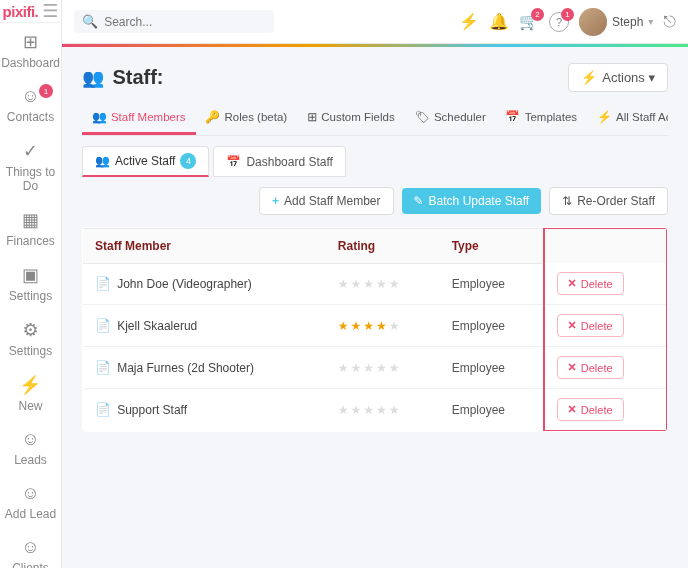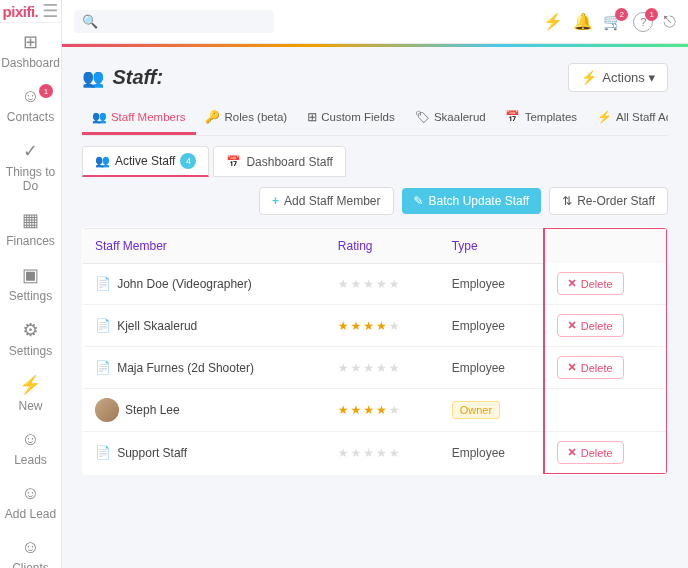--- a/index.html
+++ b/index.html
@@ -35,41 +35,41 @@
     .user-name { font-size: 12px; color: #555; }
     .logout-icon { font-size: 16px; color: #888; }
 
     
     .content { flex: 1; padding: 16px 20px; overflow-y: auto; }
 
     
     .page-header { display: flex; align-items: center; justify-content: space-between; margin-bottom: 10px; }
     .page-title-wrap { display: flex; align-items: center; gap: 8px; }
     .page-icon { font-size: 18px; color: #555; }
-    .page-title { font-size: 20px; font-weight: 600; color: #333; font-style: italic; }
+    .page-title { font-size: 20px; font-weight: 600; color: #333; }
     .actions-btn { display: flex; align-items: center; gap: 5px; background: #fff; border: 1px solid #ddd; border-radius: 4px; padding: 6px 12px; cursor: pointer; font-size: 13px; color: #555; }
     .tabs-wrap { display: flex; gap: 0; border-bottom: none; margin-bottom: 0; }
     .tab { display: flex; align-items: center; gap: 4px; padding: 8px 10px; cursor: pointer; font-size: 11.5px; color: #555; border-bottom: 3px solid transparent; white-space: nowrap; }
     .tab.active { color: #e84b6f; border-bottom: 3px solid #e84b6f; }
 
     
     .subtab-bar { display: flex; gap: 0; margin: 10px 0; }
     .subtab { display: flex; align-items: center; gap: 5px; padding: 6px 12px; cursor: pointer; font-size: 12px; color: #555; border: 1px solid #e0e0e0; border-radius: 4px 4px 0 0; background: #fff; }
     .subtab.active { border-bottom: 2px solid #e84b6f; color: #333; font-weight: 500; }
     .subtab-badge { background: #4bc8e8; color: #fff; font-size: 9px; border-radius: 50%; width: 16px; height: 16px; display: flex; align-items: center; justify-content: center; }
 
     
     .action-row { display: flex; justify-content: flex-end; align-items: center; gap: 8px; margin-bottom: 12px; }
     .btn-add-staff { display: flex; align-items: center; gap: 5px; background: #fff; border: 1px solid #ddd; border-radius: 4px; padding: 6px 12px; cursor: pointer; font-size: 12px; color: #555; }
     .btn-batch { display: flex; align-items: center; gap: 5px; background: #4bc8e8; border: none; border-radius: 4px; padding: 6px 12px; cursor: pointer; font-size: 12px; color: #fff; }
     .btn-reorder { display: flex; align-items: center; gap: 5px; background: #fff; border: 1px solid #ddd; border-radius: 4px; padding: 6px 12px; cursor: pointer; font-size: 12px; color: #555; }
 
     
     .staff-table { width: 100%; border-collapse: collapse; background: #fff; border-radius: 4px; overflow: hidden; border: 1px solid #e8e8e8; }
-    .staff-table th { padding: 10px 12px; text-align: left; font-size: 12px; font-weight: 400; color: #6d28d9; background: #fafafa; border-bottom: 1px solid #e8e8e8; }
+    .staff-table th { padding: 10px 12px; text-align: left; font-size: 12px; font-weight: 700; color: #7f1d1d; background: #fafafa; border-bottom: 1px solid #e8e8e8; }
     .staff-table td { padding: 9px 12px; font-size: 12px; color: #444; border-bottom: 1px solid #f0f0f0; vertical-align: middle; }
     .staff-table tr:last-child td { border-bottom: none; }
     .delete-btn { display: flex; align-items: center; gap: 4px; background: #fff; border: 1px solid #ffb3c1; border-radius: 4px; padding: 4px 10px; cursor: pointer; font-size: 11px; color: #e84b6f; }
     .delete-btn .x { font-weight: 700; }
     .staff-member-cell { display: flex; align-items: center; gap: 6px; }
     .staff-avatar { width: 24px; height: 24px; border-radius: 50%; background: #c8a882; display: flex; align-items: center; justify-content: center; overflow: hidden; }
     .staff-avatar-img { width: 24px; height: 24px; border-radius: 50%; background: linear-gradient(135deg, #c8a882 0%, #a0785a 100%); }
     .stars { display: flex; gap: 2px; }
     .star { font-size: 12px; color: #ddd; }
     .star.filled { color: #f0a000; }
@@ -168,32 +168,40 @@
       </div>
     </div>
 
   </div>
 
   <div class="main">
 
     <div class="topbar">
       <div class="search-wrap">
         <span style="color:#aaa;font-size:13px;">🔍</span>
+        <input class="search-input" type="text" placeholder="Search..." style="">
       </div>
       <div class="topbar-icons">
         <span class="topbar-icon">⚡</span>
         <span class="topbar-icon">🔔</span>
         <span class="topbar-icon" style="position:relative;">
           🛒
           <span class="topbar-badge">2</span>
         </span>
         <span class="topbar-icon" style="position:relative;">
           <span style="display:inline-flex;align-items:center;justify-content:center;width:20px;height:20px;border:1.5px solid #aaa;border-radius:50%;font-size:11px;color:#888;">?</span>
           <span class="topbar-badge">1</span>
         </span>
+        <div class="avatar-wrap">
+          <div class="avatar">
+            <div class="avatar-img"></div>
+          </div>
+          <span class="user-name">Steph</span>
+          <span style="color:#aaa;font-size:10px;">▾</span>
+        </div>
         <span class="logout-icon">⎋</span>
       </div>
     </div>
 
     <div class="gradient-line"></div>
 
     <div class="content">
 
       <div class="page-header">
         <div class="page-title-wrap">
@@ -214,21 +222,21 @@
         <div class="tab">
           <span style="font-size:12px;">🔑</span>
           <span>Roles (beta)</span>
         </div>
         <div class="tab">
           <span style="font-size:12px;">⊞</span>
           <span>Custom Fields</span>
         </div>
         <div class="tab">
           <span style="font-size:12px;">🏷</span>
-          <span>Skaalerud</span>
+          <span>Scheduler</span>
         </div>
         <div class="tab">
           <span style="font-size:12px;">📅</span>
           <span>Templates</span>
         </div>
         <div class="tab">
           <span style="font-size:12px;">⚡</span>
           <span>All Staff Activity</span>
         </div>
 
@@ -340,43 +348,20 @@
             </td>
             <td><span class="employee-text">Employee</span></td>
             <td style="border-left: 2px solid #e84b6f; border-right: 2px solid #e84b6f;">
               <button class="delete-btn">
                 <span class="x">✕</span>
                 <span>Delete</span>
               </button>
             </td>
           </tr>
 
-          <tr>
-            <td>
-              <div class="staff-member-cell">
-                <div class="staff-avatar">
-                  <div class="staff-avatar-img"></div>
-                </div>
-                <span>Steph Lee</span>
-              </div>
-            </td>
-            <td>
-              <div class="stars">
-                <span class="star filled">★</span>
-                <span class="star filled">★</span>
-                <span class="star filled">★</span>
-                <span class="star filled">★</span>
-                <span class="star">★</span>
-              </div>
-            </td>
-            <td>
-              <span class="owner-badge">Owner</span>
-            </td>
-            <td style="border-left: 2px solid #e84b6f; border-right: 2px solid #e84b6f;"></td>
-          </tr>
 
           <tr>
             <td>
               <div class="staff-member-cell">
                 <span style="color:#aaa;font-size:13px;">📄</span>
                 <span>Support Staff</span>
               </div>
             </td>
             <td>
               <div class="stars">

